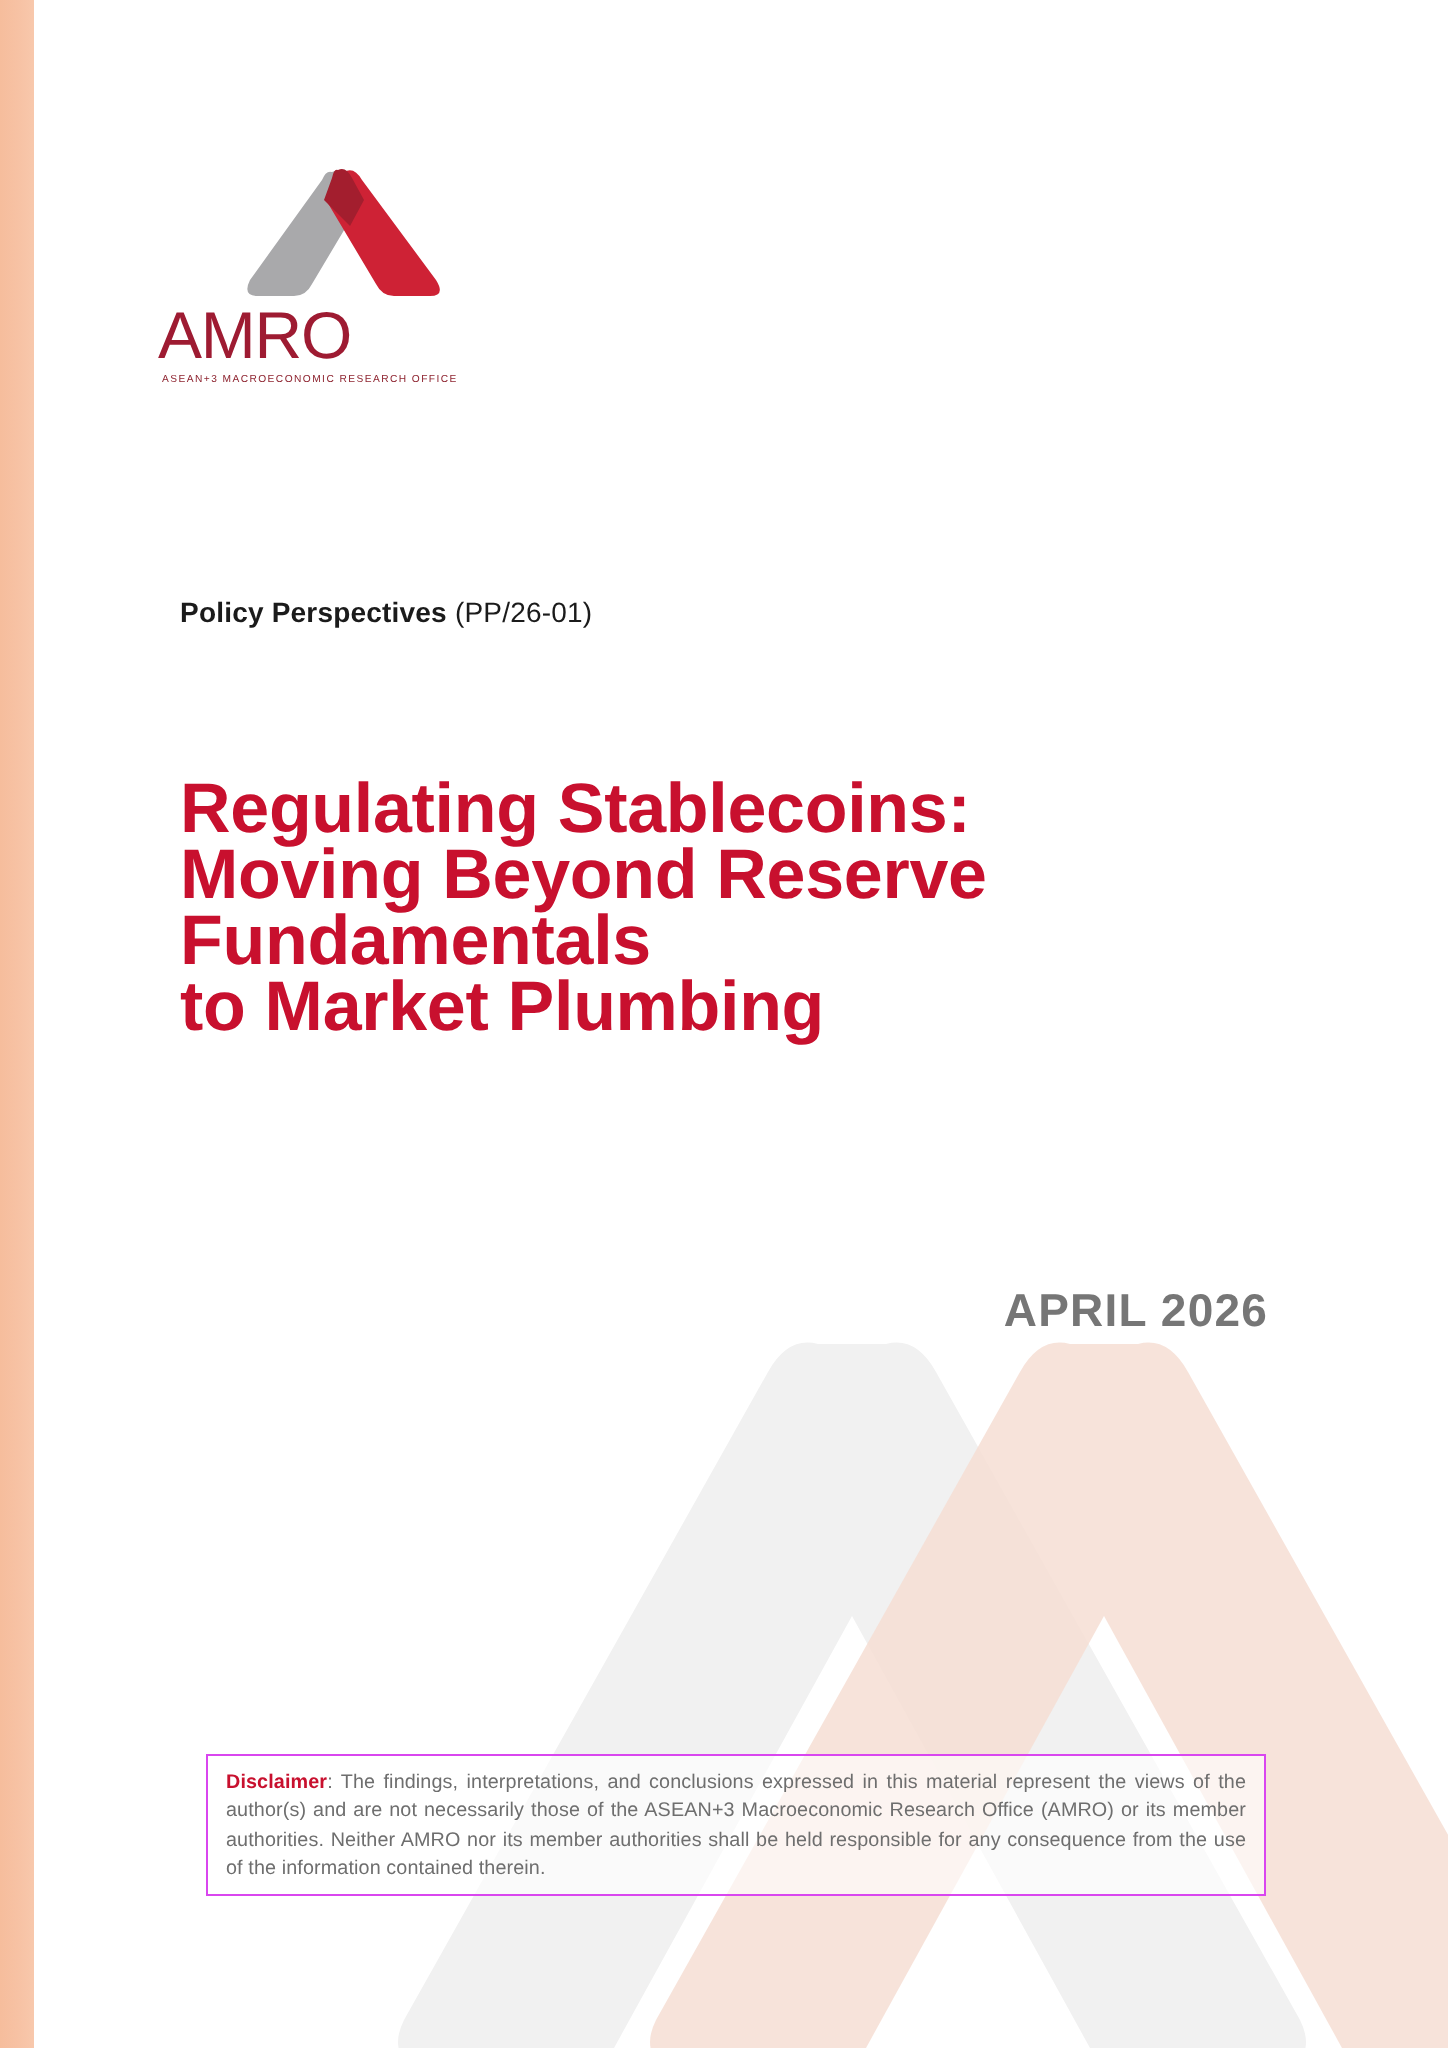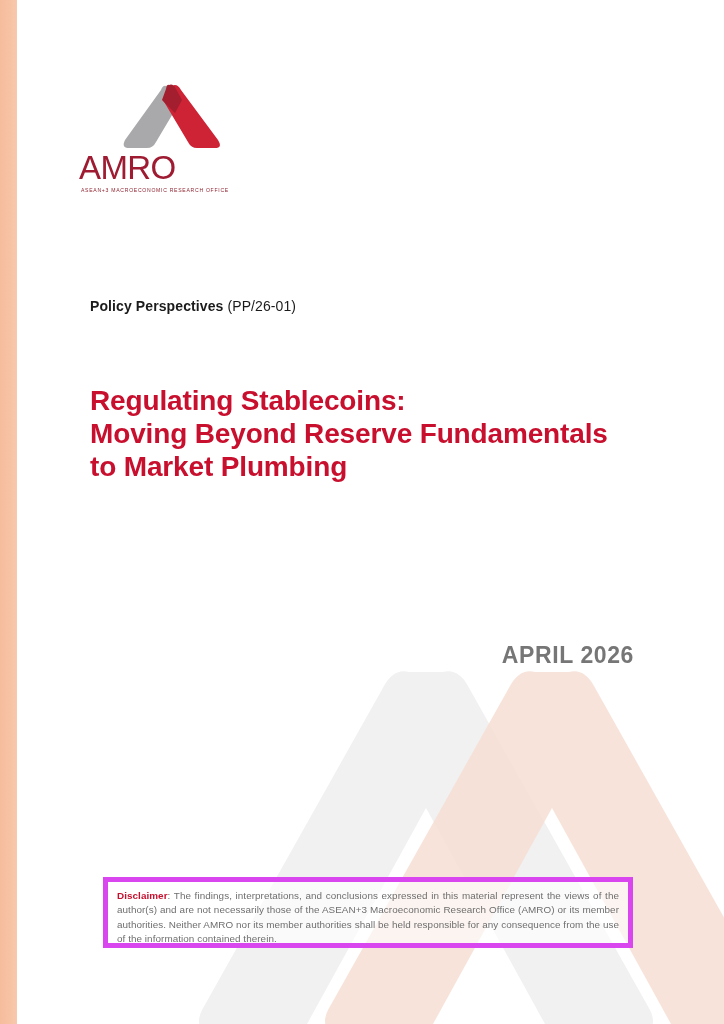--- a/index.html
+++ b/index.html
@@ -85,21 +85,21 @@
     font-weight: normal;
   }
 
   
   .doc-title {
     position: absolute;
     left: 90px;
     top: 365px;
     width: 580px;
     z-index: 3;
-    font-size: 28px;
+    font-size: 35px;
     font-weight: bold;
     line-height: 33px;
     color: #c8102e;
     letter-spacing: -0.15px;
   }
   .doc-title .tline { display: block; }
 
   
   .author {
     position: absolute;
@@ -124,21 +124,21 @@
   }
 
   
   .disclaimer-box {
     position: absolute;
     left: 103px;
     top: 877px;
     width: 530px;
     height: 71px;
     box-sizing: border-box;
-    border: 5px solid #d946ef;
+    border: 1px solid #d946ef;
     background: rgba(255,255,255,0.62);
     padding: 7px 9px 6px 9px;
     z-index: 3;
   }
   .disclaimer-text {
     margin: 0;
     font-size: 9.9px;
     line-height: 14.4px;
     color: #6e6e6e;
     text-align: justify;

